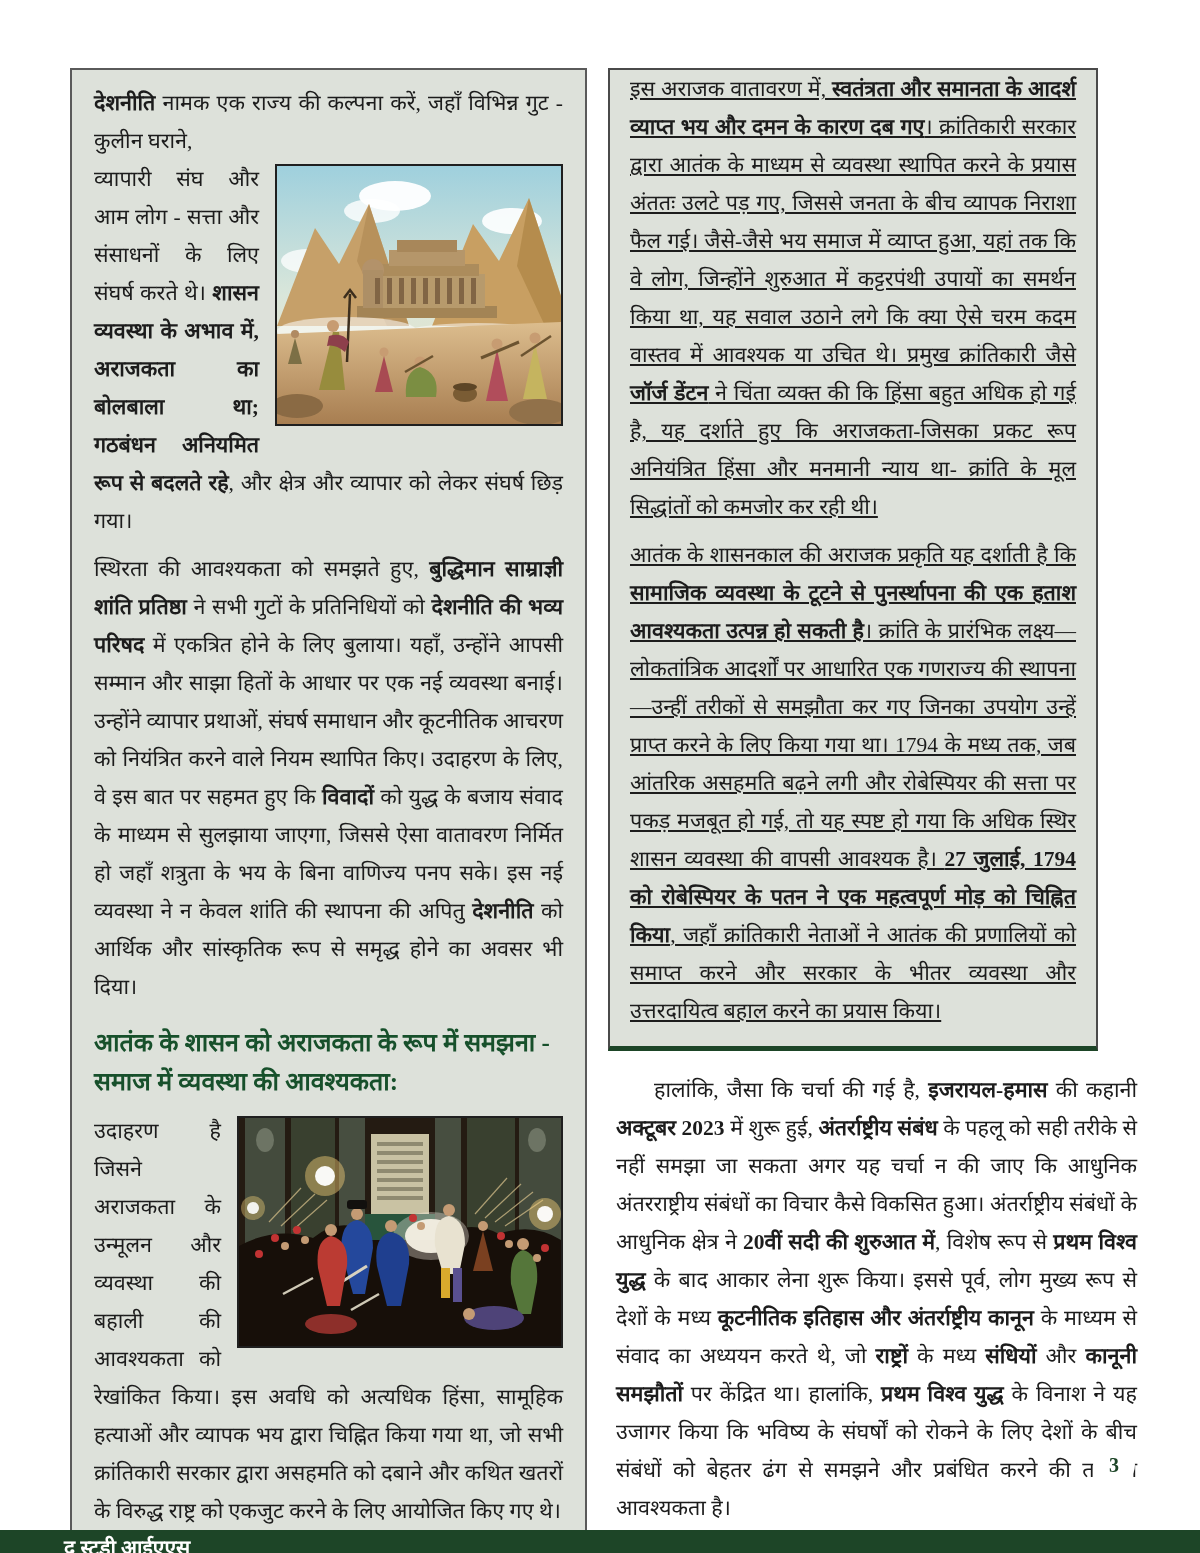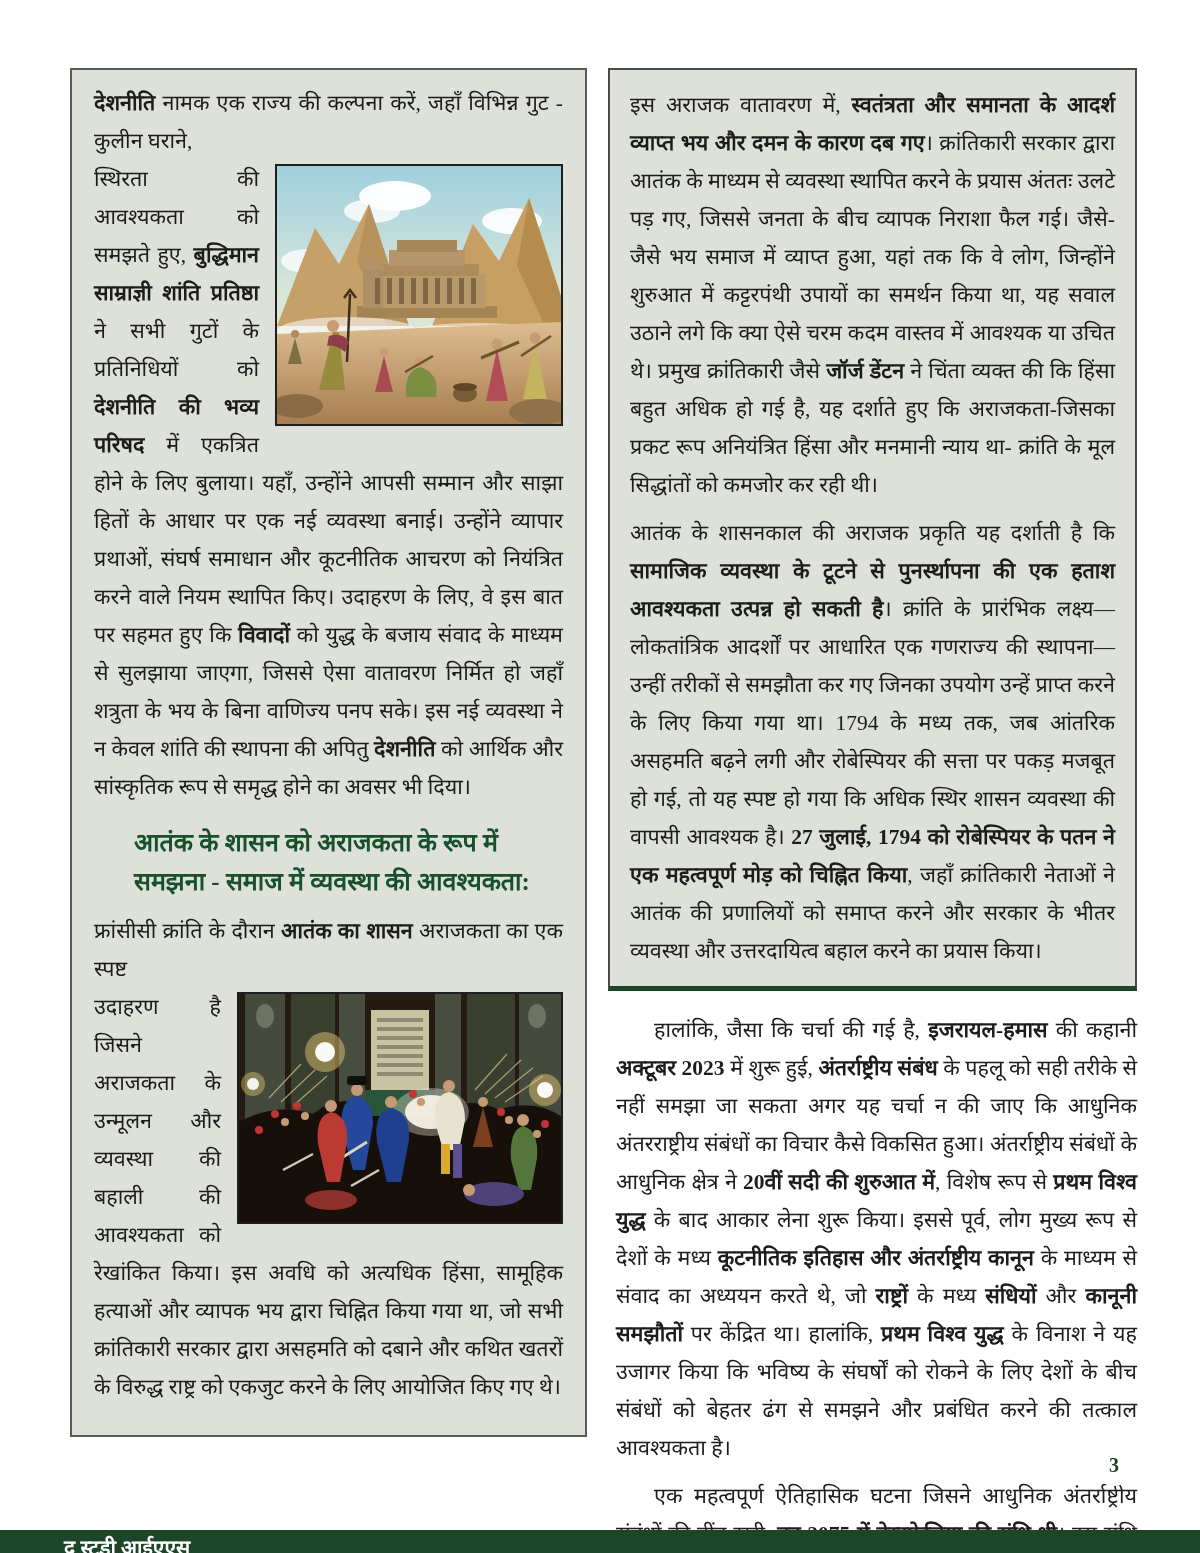--- a/index.html
+++ b/index.html
@@ -2,22 +2,22 @@
 <html lang="hi"><head>
 <meta charset="utf-8">
 <style>
   html,body{margin:0;padding:0;background:#ffffff;}
   .page{position:relative;width:1200px;height:1553px;background:#ffffff;overflow:hidden;
         font-family:"Liberation Serif","DejaVu Serif",serif;color:#1c1c1c;}
   .columns{position:absolute;top:68px;left:70px;display:flex;gap:21px;align-items:flex-start;}
   .panel{background:#dde1da;border:2px solid #5a5a5a;box-sizing:border-box;}
   .left-panel{width:517px;min-height:1369px;padding:14px 22px 20px 22px;}
   .right-col{width:529px;}
-  .right-box{width:529px;min-height:580px;padding:16px 20px 16px 20px;border:2px solid #4a4a4a;
-             border-bottom:5px solid #1d4527;}
+  .right-box{width:490px;min-height:580px;padding:0 20px 16px 20px;border:2px solid #4a4a4a;
+             border-bottom:5px solid #1d4527;text-decoration:underline;}
   .green-h{color:#17502b;font-weight:bold;font-size:25px;line-height:1.55;margin:6px 0 10px 0;}
   .body-t{font-size:21.5px;line-height:38px;text-align:justify;margin:0;}
   .body-t + .body-t{margin-top:10px;}
   b{font-weight:bold;}
   .img-frame{float:right;border:2px solid #1f1f1f;background:#000;margin:4px 0 8px 16px;}
   .img-frame svg{display:block;}
   .flow::after{content:"";display:block;clear:both;}
   .indent{text-indent:38px;margin-left:8px;}
   .mt16{margin-top:16px;}
   .footer-bar{position:absolute;left:0;top:1530px;width:1200px;height:37px;background:#1d4527;}
@@ -100,24 +100,24 @@
               <circle cx="258" cy="172" r="5.5" fill="#c79c72"></circle>
               <path d="M258,177 l-12,56 h24 z" fill="#c5b45f"></path>
               <line x1="244" y1="190" x2="274" y2="170" stroke="#6b5330" stroke-width="2.5"></line>
               <circle cx="18" cy="168" r="4" fill="#b08a62"></circle>
               <path d="M18,172 l-7,26 h14 z" fill="#7c6f45"></path>
               <ellipse cx="188" cy="228" rx="12" ry="8" fill="#7a5c34"></ellipse>
               <ellipse cx="188" cy="221" rx="12" ry="4" fill="#5d4526"></ellipse>
             </g>
           </svg>
         </div>
+        <p class="body-t"><span>व्यापारी संघ और आम लोग - सत्ता और संसाधनों के लिए संघर्ष करते थे। </span><b>शासन व्यवस्था के अभाव में, अराजकता का बोलबाला था; गठबंधन अनियमित रूप से बदलते रहे</b><span>, और क्षेत्र और व्यापार को लेकर संघर्ष छिड़ गया।</span></p>
         <p class="body-t"><span>स्थिरता की आवश्यकता को समझते हुए, </span><b>बुद्धिमान साम्राज्ञी शांति प्रतिष्ठा</b><span> ने सभी गुटों के प्रतिनिधियों को </span><b>देशनीति की भव्य परिषद</b><span> में एकत्रित होने के लिए बुलाया। यहाँ, उन्होंने आपसी सम्मान और साझा हितों के आधार पर एक नई व्यवस्था बनाई। उन्होंने व्यापार प्रथाओं, संघर्ष समाधान और कूटनीतिक आचरण को नियंत्रित करने वाले नियम स्थापित किए। उदाहरण के लिए, वे इस बात पर सहमत हुए कि </span><b>विवादों</b><span> को युद्ध के बजाय संवाद के माध्यम से सुलझाया जाएगा, जिससे ऐसा वातावरण निर्मित हो जहाँ शत्रुता के भय के बिना वाणिज्य पनप सके। इस नई व्यवस्था ने न केवल शांति की स्थापना की अपितु </span><b>देशनीति</b><span> को आर्थिक और सांस्कृतिक रूप से समृद्ध होने का अवसर भी दिया।</span></p>
       </div>
-      <div class="green-h" style="margin-top:18px;margin-left:40px;">आतंक के शासन को अराजकता के रूप में समझना - समाज में व्यवस्था की आवश्यकता:</div>
-      <p class="body-t"><span>फ्रांसीसी क्रांति के दौरान </span><b>आतंक का शासन</b><span> अराजकता का एक स्पष्ट</span></p>
+      <div class="green-h" style="margin-top:18px;">आतंक के शासन को अराजकता के रूप में समझना - समाज में व्यवस्था की आवश्यकता:</div>
       <div class="flow">
         <div class="img-frame" style="width:322px;height:228px;">
           <svg width="322" height="228" viewBox="0 0 322 228" xmlns="http://www.w3.org/2000/svg">
             <rect width="322" height="228" fill="#241b12"></rect>
             <rect x="6" y="0" width="40" height="160" fill="#444b3d"></rect>
             <rect x="52" y="0" width="44" height="150" fill="#39402f"></rect>
             <rect x="100" y="0" width="26" height="150" fill="#474e40"></rect>
             <rect x="196" y="0" width="26" height="150" fill="#474e40"></rect>
             <rect x="228" y="0" width="48" height="150" fill="#39402f"></rect>
             <rect x="280" y="0" width="42" height="160" fill="#444b3d"></rect>

